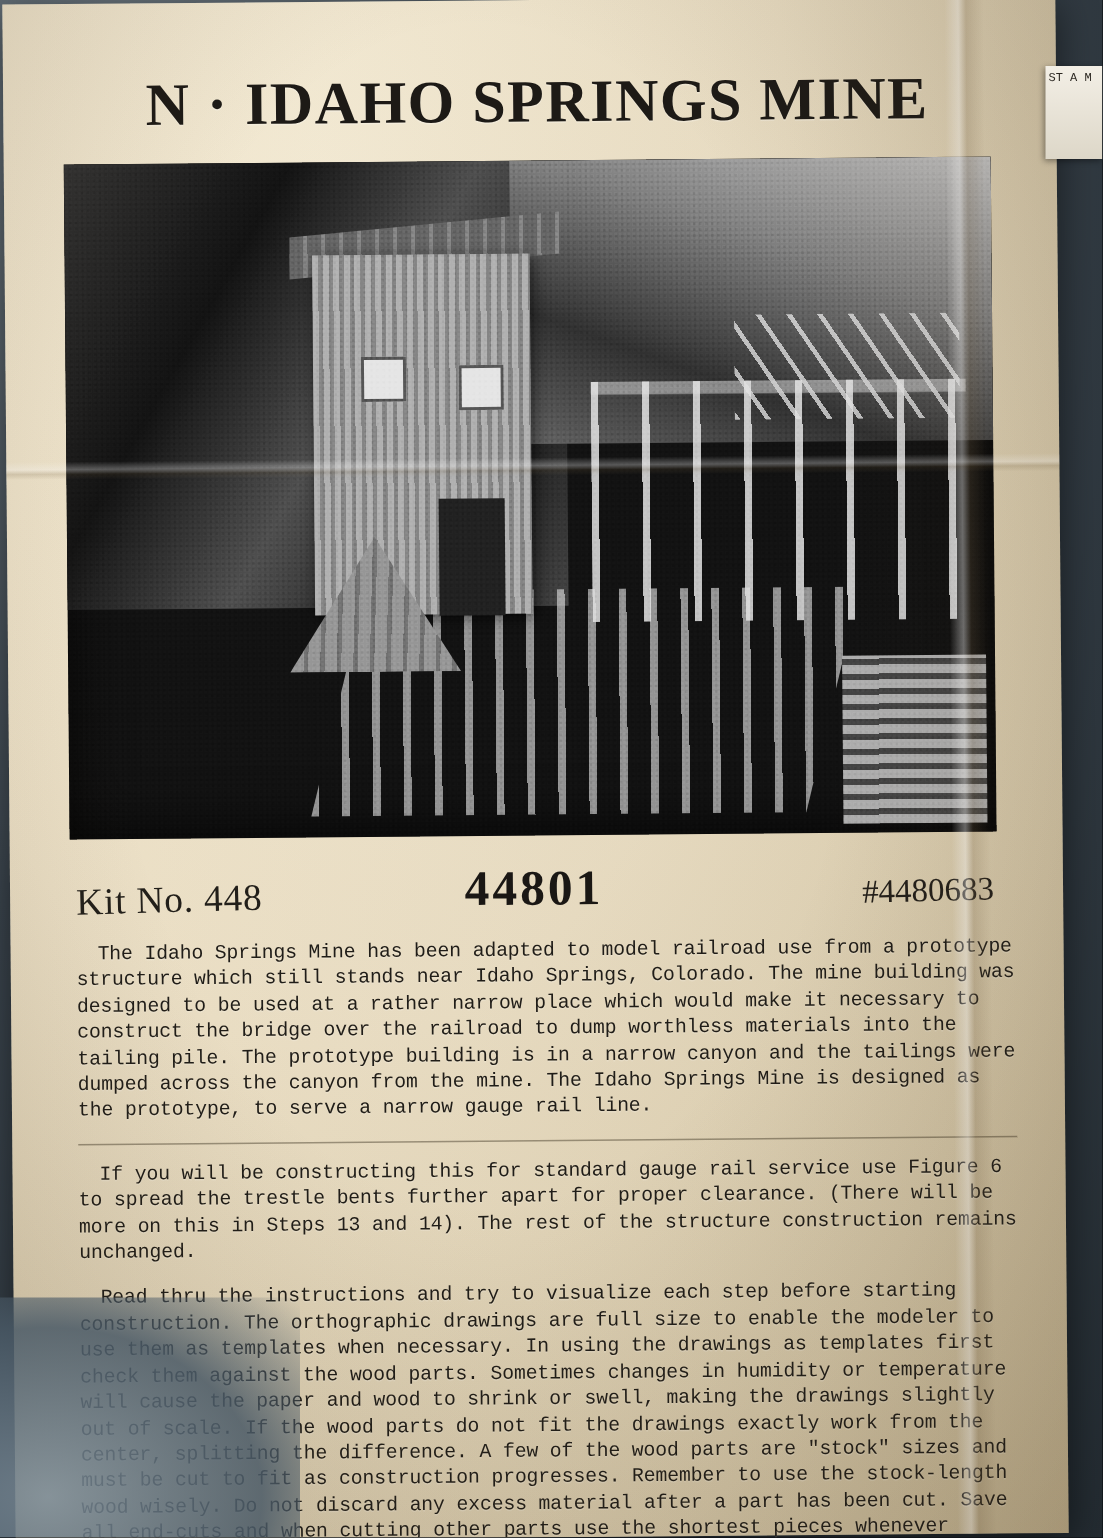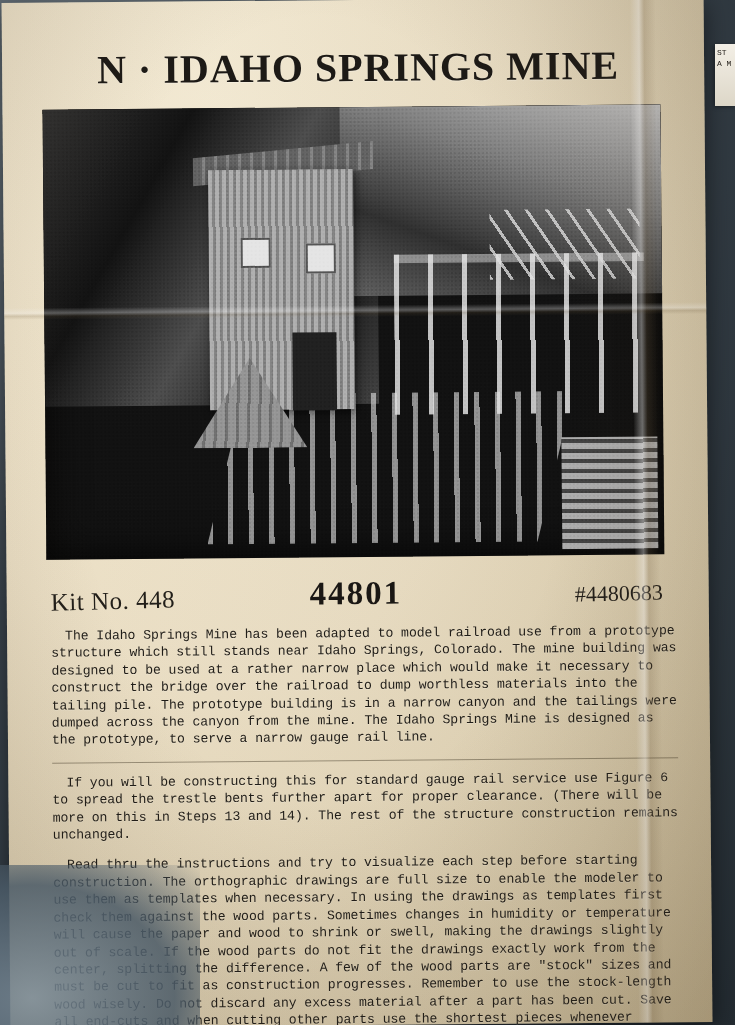--- a/index.html
+++ b/index.html
@@ -256,21 +256,21 @@
     border: none;
     border-top: 1px solid rgba(60,50,34,.45);
     margin: 2px 0 11px 0;
   }
 
   
   #sticker {
     position: absolute;
     right: 0;
     top: 44px;
-    width: 20px;
+    width: 38px;
     height: 62px;
     background: linear-gradient(180deg, #f3efe6, #ddd7c8);
     box-shadow: -1px 1px 4px rgba(0,0,0,.4);
     z-index: 7;
     overflow: hidden;
     font-family: "Liberation Mono", monospace;
     font-size: 8px;
     line-height: 11px;
     color: #2a2620;
     padding: 3px 2px;

